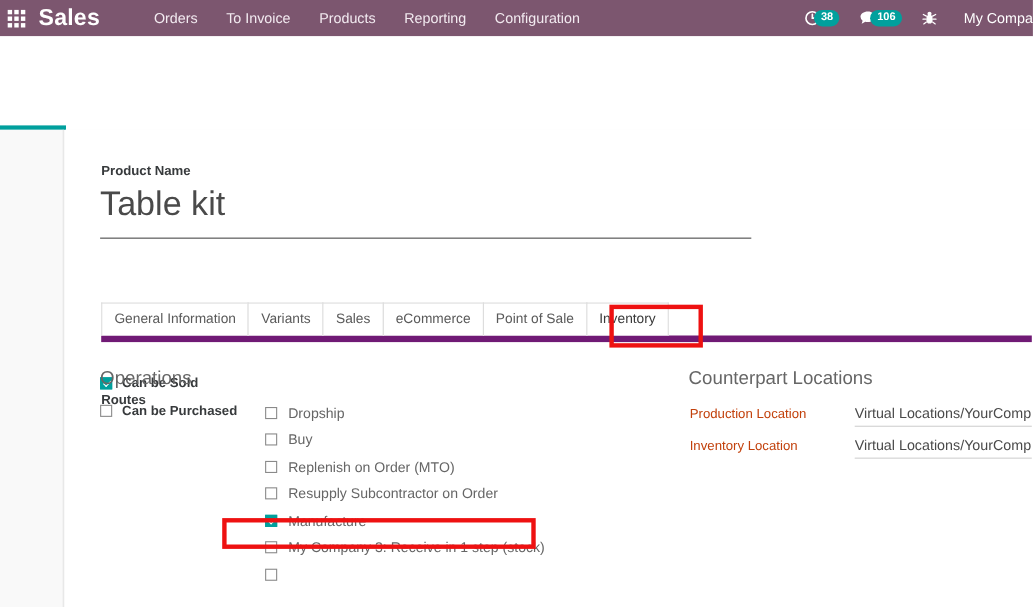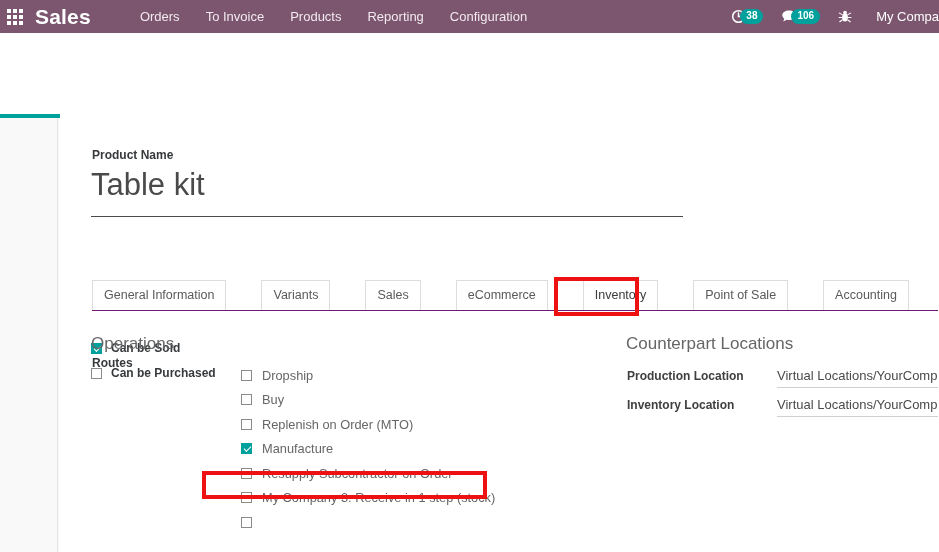--- a/index.html
+++ b/index.html
@@ -248,25 +248,24 @@
     transform: rotate(-45deg);
   }
 
   
   .tabs {
     position: absolute;
     left: 33px;
     top: 163px;
     width: 846px;
     height: 30px;
-    border-bottom: 1px solid #701a75;
+    border-bottom: 6px solid #701a75;
     display: flex;
     align-items: flex-end;
     box-sizing: border-box;
-    gap: 36px;
   }
   .tab {
     font-size: 12.5px;
     color: #5a5a5a;
     background: #ffffff;
     border: 1px solid #dddddd;
     border-bottom: none;
     padding: 7px 11px 7px 11px;
     margin-right: -1px;
     line-height: 14px;
@@ -321,22 +320,22 @@
   .cp-field {
     position: absolute;
     display: flex;
     align-items: baseline;
   }
   .cp-field.prod { left: 568px; top: 250px; }
   .cp-field.inv  { left: 568px; top: 279px; }
   .cp-label {
     width: 150px;
     font-size: 12px;
-    font-weight: bold;
-    color: #404040;
+    font-weight: normal;
+    color: #c2410c;
     flex: none;
     white-space: nowrap;
   }
   .cp-value {
     font-size: 13px;
     color: #4a4a4a;
     border-bottom: 1px solid #d0d0d0;
     width: 161px;
     padding-bottom: 4px;
     white-space: nowrap;
@@ -445,48 +444,47 @@
     <div class="cbrow purch">
       <span class="cb"></span>
       <span class="cb-label">Can be Purchased</span>
     </div>
 
     <div class="tabs">
       <div class="tab">General Information</div>
       <div class="tab">Variants</div>
       <div class="tab">Sales</div>
       <div class="tab">eCommerce</div>
+      <div class="tab">Point of Sale</div>
       <div class="tab active">Inventory</div>
-      <div class="tab">Point of Sale</div>
-      <div class="tab">Accounting</div>
     </div>
 
     <div class="group-title ops">Operations</div>
     <div class="routes-label">Routes</div>
 
     <div class="routes-list">
       <div class="route-row">
         <span class="cb"></span>
         <span class="r-label">Dropship</span>
       </div>
       <div class="route-row">
         <span class="cb"></span>
         <span class="r-label">Buy</span>
       </div>
       <div class="route-row">
         <span class="cb"></span>
         <span class="r-label">Replenish on Order (MTO)</span>
       </div>
       <div class="route-row">
+        <span class="cb"></span>
+        <span class="r-label">Resupply Subcontractor on Order</span>
+      </div>
+      <div class="route-row">
         <span class="cb checked"></span>
         <span class="r-label">Manufacture</span>
-      </div>
-      <div class="route-row">
-        <span class="cb"></span>
-        <span class="r-label">Resupply Subcontractor on Order</span>
       </div>
       <div class="route-row">
         <span class="cb"></span>
         <span class="r-label">My Company 3: Receive in 1 step (stock)</span>
       </div>
       <div class="route-row">
         <span class="cb"></span>
       </div>
     </div>
 

